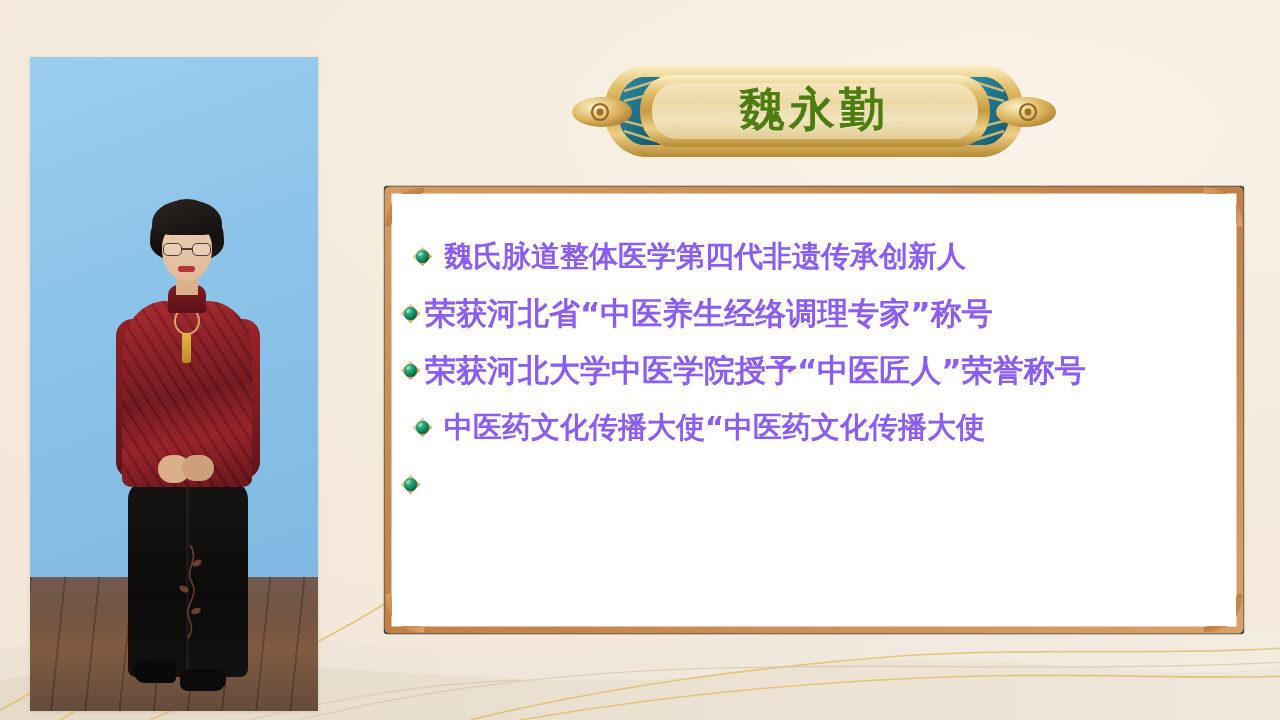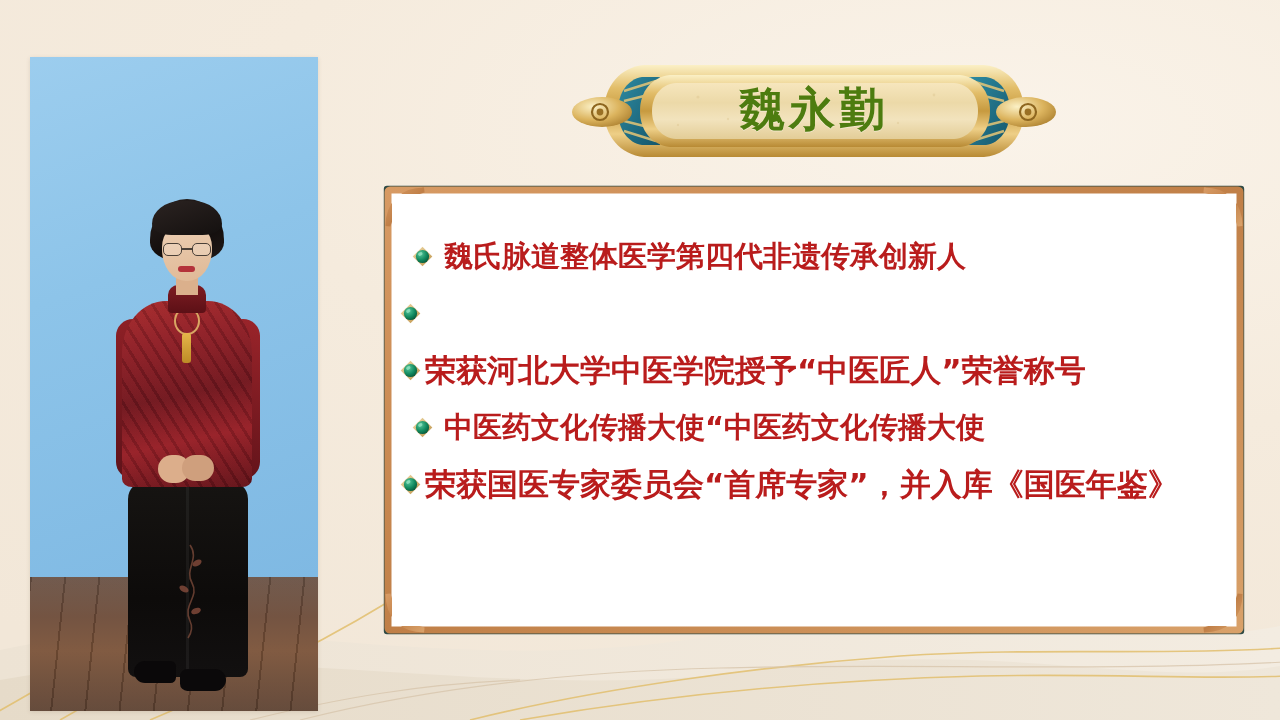--- a/index.html
+++ b/index.html
@@ -106,21 +106,21 @@
   .bullet{
     display:flex; align-items:center;
     height:57px;
     white-space:nowrap;
   }
   .gem{
     flex:0 0 auto; width:21px; height:21px; position:relative; margin-right:4px;
   }
   .gem svg{ width:21px; height:21px; display:block; }
   .btext{
-    font-size:31px; font-weight:700; color:#b91c1c;
+    font-size:31px; font-weight:700; color:#8b5cf6;
     letter-spacing:0px; line-height:1;
   }
   .bullet.sm .btext{ font-size:29px; }
   .bullet.sm .gem{ margin-right:11px; }
   .bullet.i1 { padding-left:12px; }
   .bullet.i4 { padding-left:12px; }
 </style>
 </head>
 <body>
 
@@ -310,20 +310,21 @@
       </div>
 
       <div class="bullet">
         <span class="gem">
           <svg viewBox="0 0 21 21" aria-hidden="true">
             <path d="M10.5,0.7 L20.3,10.5 L10.5,20.3 L0.7,10.5 Z" fill="url(#gfr)"></path>
             <circle cx="10.5" cy="10.5" r="6.6" fill="url(#gem1)"></circle>
             <ellipse cx="8.3" cy="8" rx="2.3" ry="1.6" fill="#9ae5c4" opacity=".75" transform="rotate(-28 8.3 8)"></ellipse>
           </svg>
         </span>
+        <span class="btext">荣获河北省“中医养生经络调理专家”称号</span>
       </div>
 
       <div class="bullet">
         <span class="gem">
           <svg viewBox="0 0 21 21" aria-hidden="true">
             <path d="M10.5,0.7 L20.3,10.5 L10.5,20.3 L0.7,10.5 Z" fill="url(#gfr)"></path>
             <circle cx="10.5" cy="10.5" r="6.6" fill="url(#gem1)"></circle>
             <ellipse cx="8.3" cy="8" rx="2.3" ry="1.6" fill="#9ae5c4" opacity=".75" transform="rotate(-28 8.3 8)"></ellipse>
           </svg>
         </span>
@@ -343,18 +344,17 @@
 
 
       <div class="bullet">
         <span class="gem">
           <svg viewBox="0 0 21 21" aria-hidden="true">
             <path d="M10.5,0.7 L20.3,10.5 L10.5,20.3 L0.7,10.5 Z" fill="url(#gfr)"></path>
             <circle cx="10.5" cy="10.5" r="6.6" fill="url(#gem1)"></circle>
             <ellipse cx="8.3" cy="8" rx="2.3" ry="1.6" fill="#9ae5c4" opacity=".75" transform="rotate(-28 8.3 8)"></ellipse>
           </svg>
         </span>
-        <span class="btext">荣获国医专家委员会“首席专家”，并入库《国医年鉴》</span>
       </div>
 
     </div>
   </div>
 </div>
 
 </body></html>

